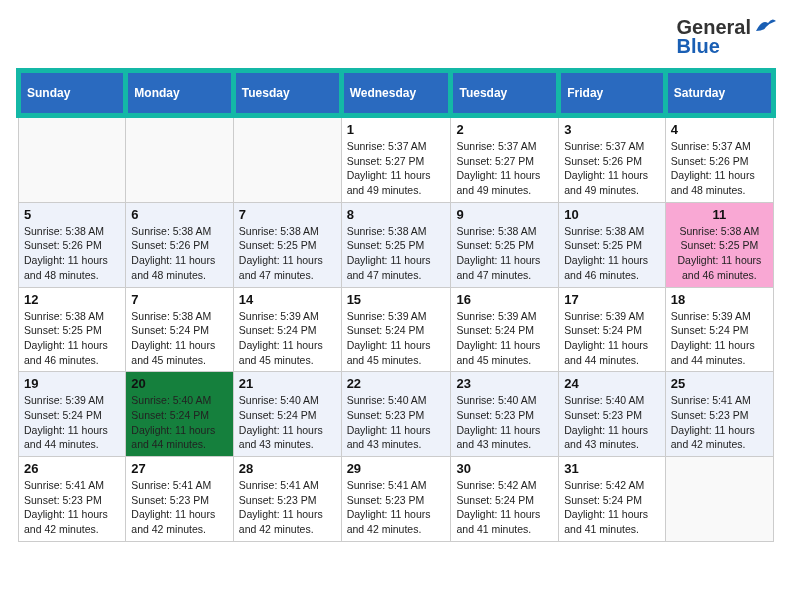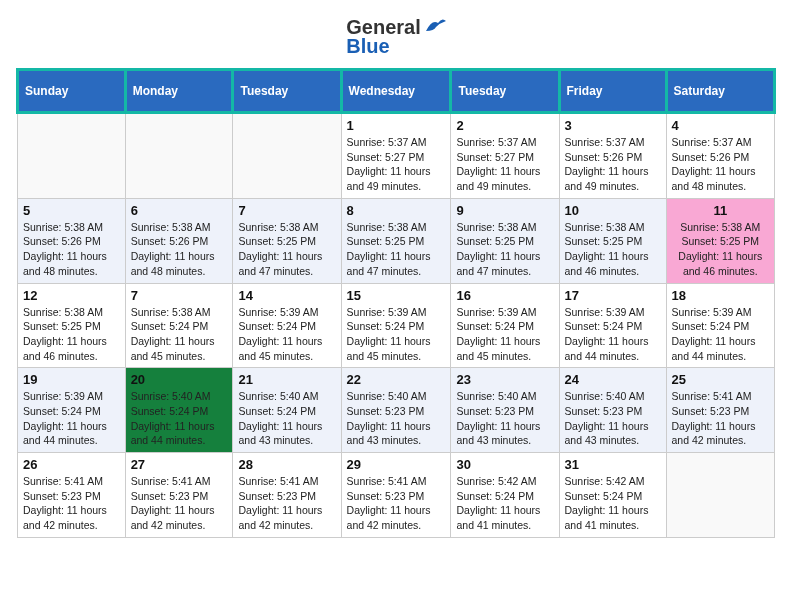--- a/index.html
+++ b/index.html
@@ -5,21 +5,21 @@
     * { box-sizing: border-box; margin: 0; padding: 0; }
     body {
       font-family: Arial, sans-serif;
       background: #fff;
       width: 792px;
       min-height: 612px;
       padding: 16px;
     }
     .header-area {
       display: flex;
-      justify-content: center;
+      justify-content: flex-end;
       align-items: flex-start;
       margin-bottom: 10px;
     }
     .logo {
       display: flex;
       flex-direction: column;
       align-items: flex-start;
     }
     .title-area {
       text-align: right;
@@ -39,21 +39,21 @@
       border-collapse: collapse;
       font-size: 11px;
     }
     .calendar th {
       background-color: #2a6abf;
       color: #fff;
       text-align: left;
       padding: 13px 6px;
       font-size: 12px;
       font-weight: bold;
-      border: 3px solid #14b8a6;
+      border: 5px solid #14b8a6;
       margin-top: 15px;
     }
     .calendar td {
       vertical-align: top;
       border: 1px solid #ccc;
       padding: 4px 5px;
       width: 113px;
       min-height: 80px;
       background: #fff;
     }

